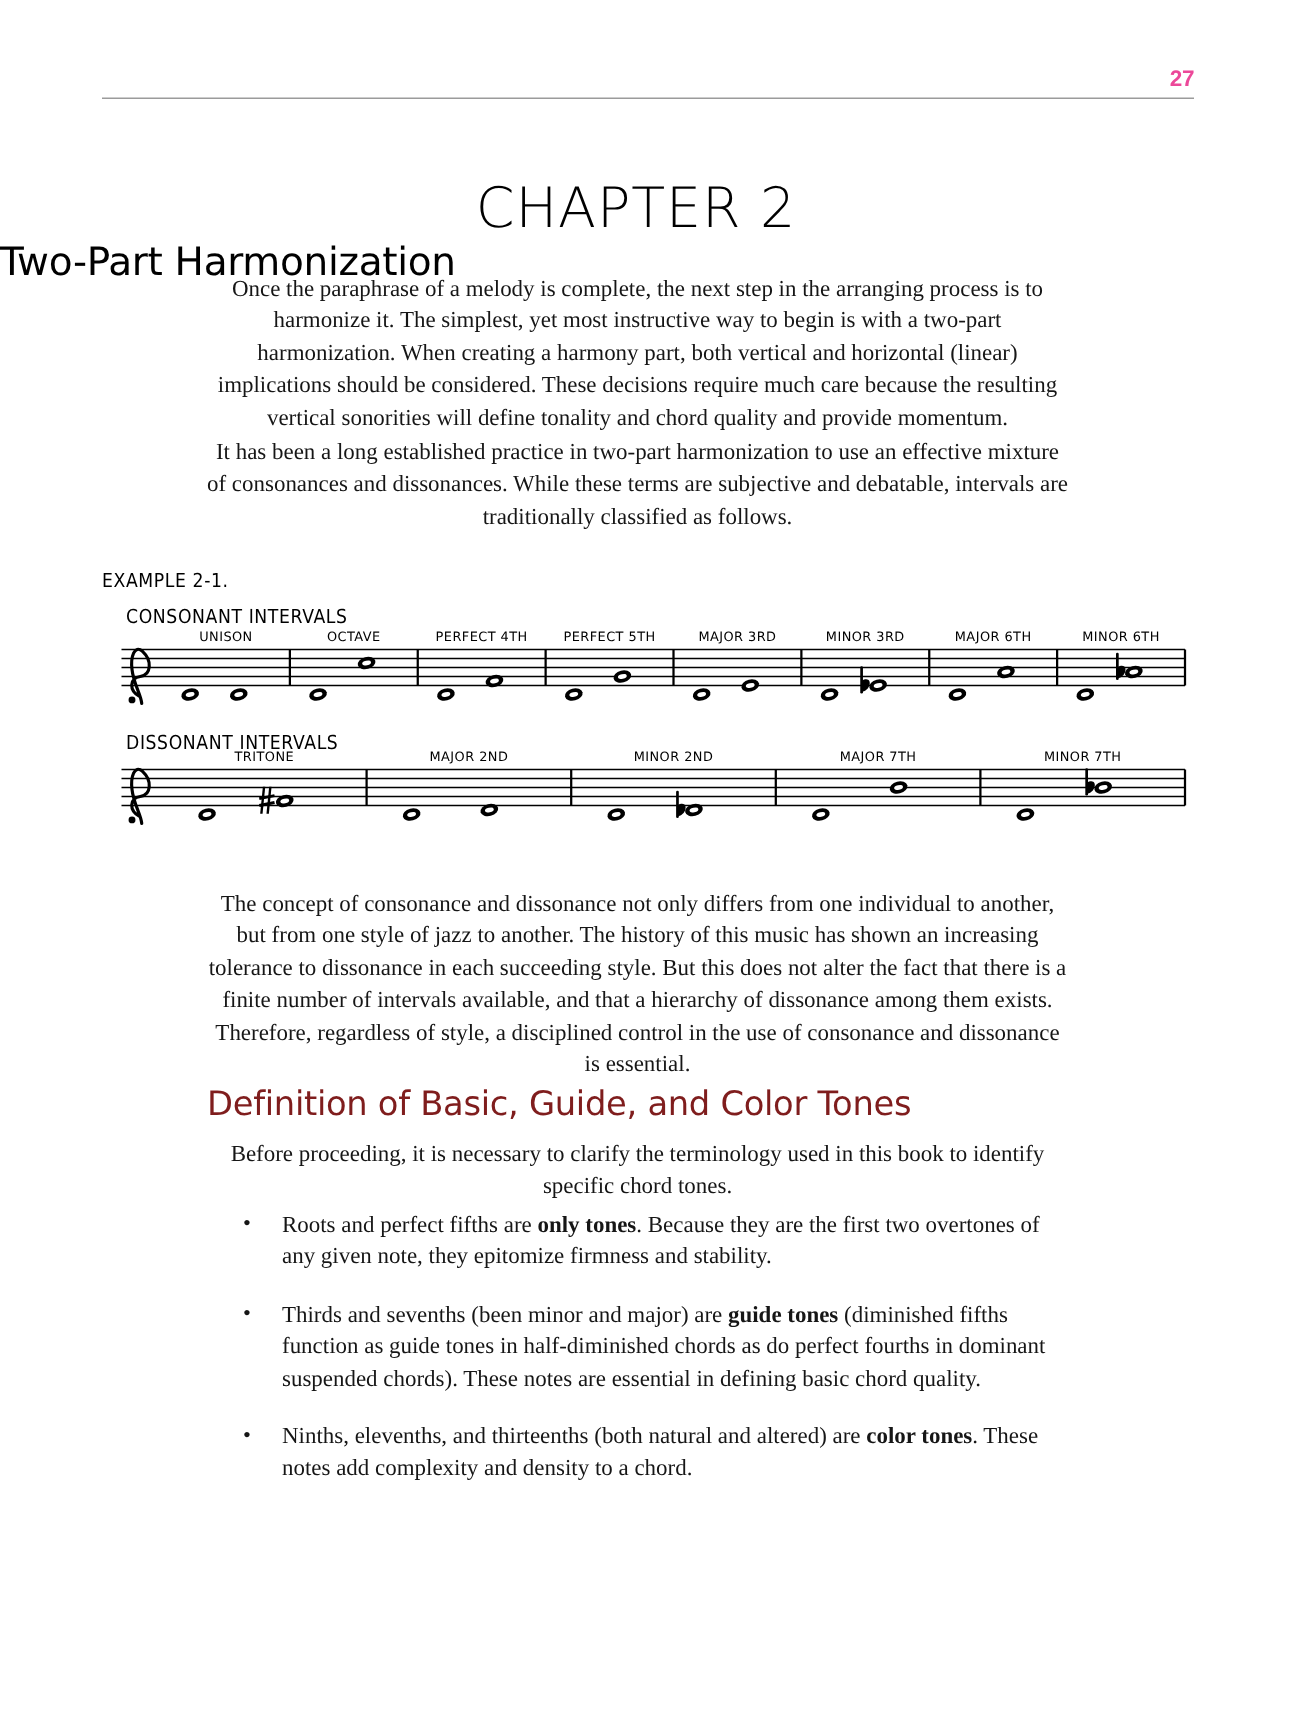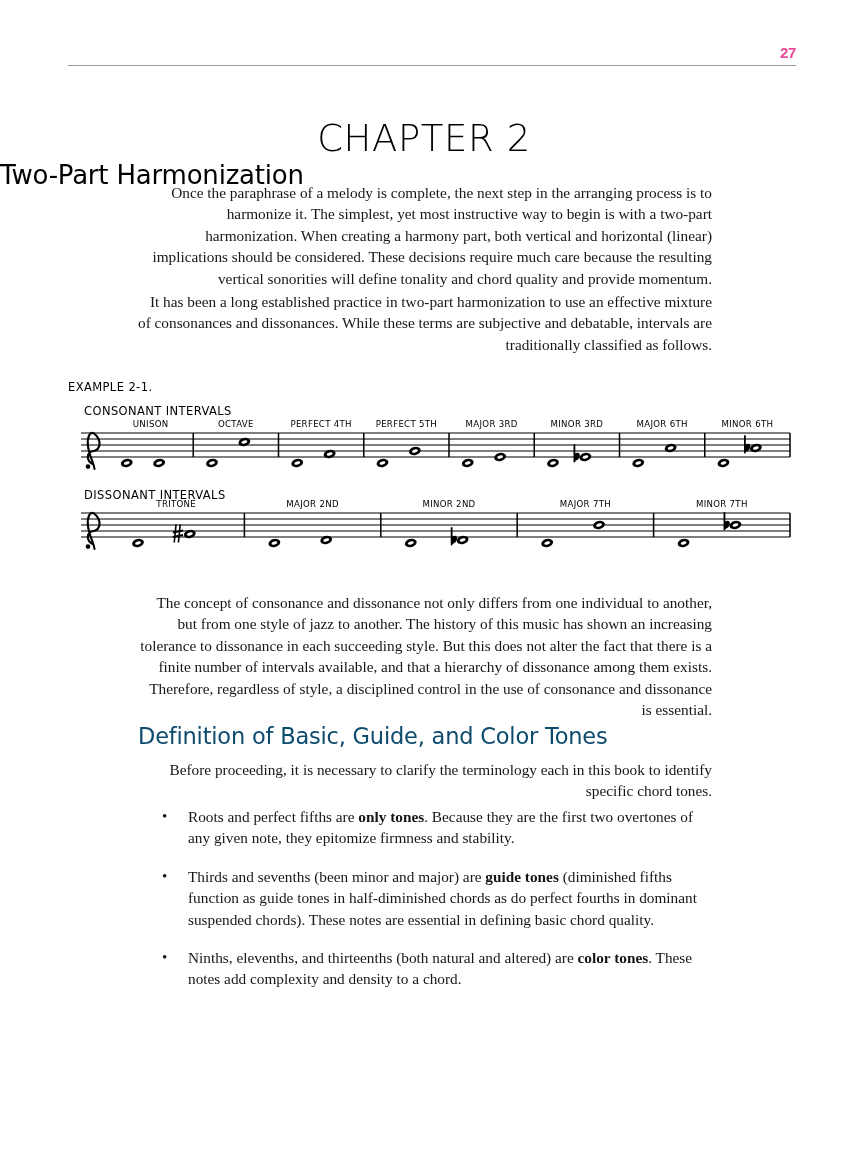--- a/index.html
+++ b/index.html
@@ -60,39 +60,39 @@
   
   .body-col {
     position: absolute;
     left: 138px;
     width: 574px;
   }
   p.para {
     margin: 0;
     font-size: 15.3px;
     line-height: 21.4px;
-    text-align: right;
+    text-align: center;
     color: #161616;
   }
   .p1 { top: 182px; }
   .p2 { top: 291px; }
   .p3 { top: 592px; }
   .p4 { top: 759px; }
 
   .section-head {
     position: absolute;
     left: 138px;
     top: 723px;
     width: 600px;
     margin: 0;
     font-family: "DejaVu Sans", sans-serif;
     font-weight: 400;
     font-size: 22.5px;
     letter-spacing: -0.2px;
-    color: #0c4a6e;
+    color: #7f1d1d;
   }
 
   
   .bullets {
     position: absolute;
     left: 138px;
     top: 806px;
     width: 576px;
   }
   .bullet-item {
@@ -342,19 +342,19 @@
           <line x1="724.44" y1="513" x2="724.44" y2="529.5" stroke="#000" stroke-width="1.8" stroke-linecap="round"></line>
           <path d="M 724.44 521.8 C 731.94 517.5, 731.44 528.2, 724.44 529.2 Z" fill="#000"></path>
         </g>
         <line x1="790" y1="513" x2="790" y2="537" stroke="#000" stroke-width="1.5"></line>
       </g>
     </svg>
 </div>
 
 <p class="body-col para p3">The concept of consonance and dissonance not only differs from one individual to another, but from one style of jazz to another. The history of this music has shown an increasing tolerance to dissonance in each succeeding style. But this does not alter the fact that there is a finite number of intervals available, and that a hierarchy of dissonance among them exists. Therefore, regardless of style, a disciplined control in the use of consonance and dissonance is essential.</p>
 <h3 class="section-head">Definition of Basic, Guide, and Color Tones</h3>
-<p class="body-col para p4">Before proceeding, it is necessary to clarify the terminology each in this book to identify specific chord tones.</p>
+<p class="body-col para p4">Before proceeding, it is necessary to clarify the terminology used in this book to identify specific chord tones.</p>
 
 <div class="bullets" id="bullet-list">
     <div class="bullet-item"><span class="bullet-dot">•</span><span>Roots and perfect fifths are </span><b>only tones</b><span>. Because they are the first two overtones of any given note, they epitomize firmness and stability.</span></div>
     <div class="bullet-item"><span class="bullet-dot">•</span><span>Thirds and sevenths (been minor and major) are </span><b>guide tones</b><span> (diminished fifths function as guide tones in half-diminished chords as do perfect fourths in dominant suspended chords). These notes are essential in defining basic chord quality.</span></div>
     <div class="bullet-item"><span class="bullet-dot">•</span><span>Ninths, elevenths, and thirteenths (both natural and altered) are </span><b>color tones</b><span>. These notes add complexity and density to a chord.</span></div>
   </div>
 
 </body></html>

